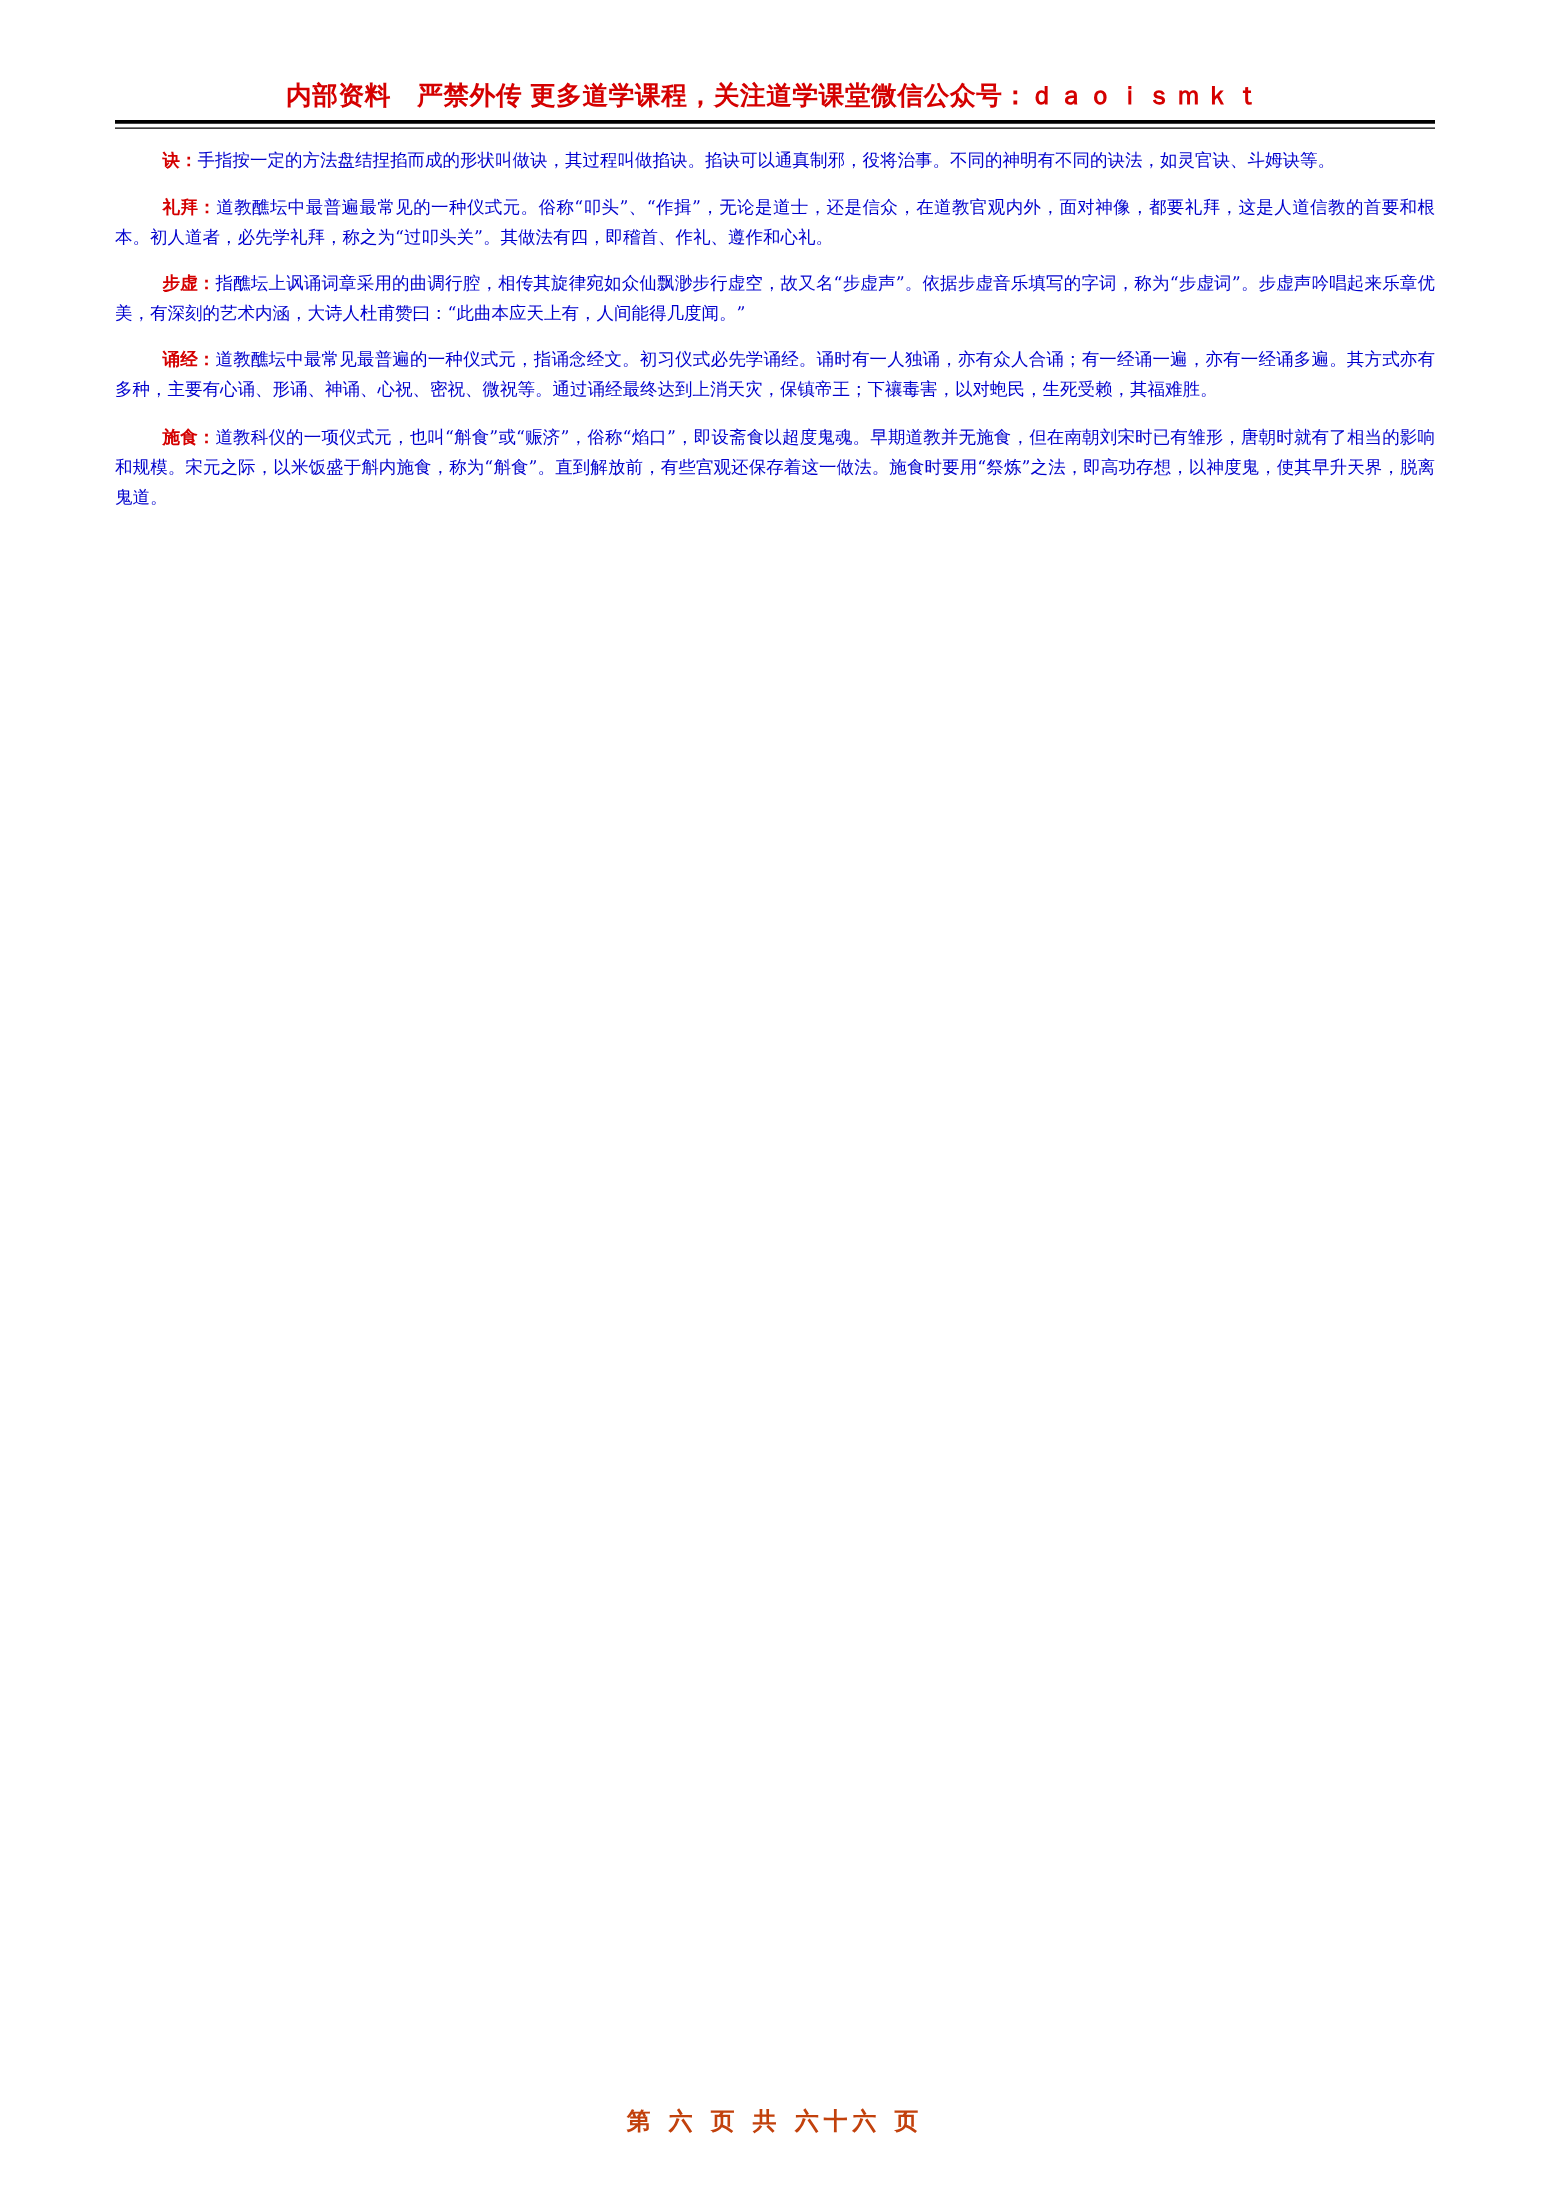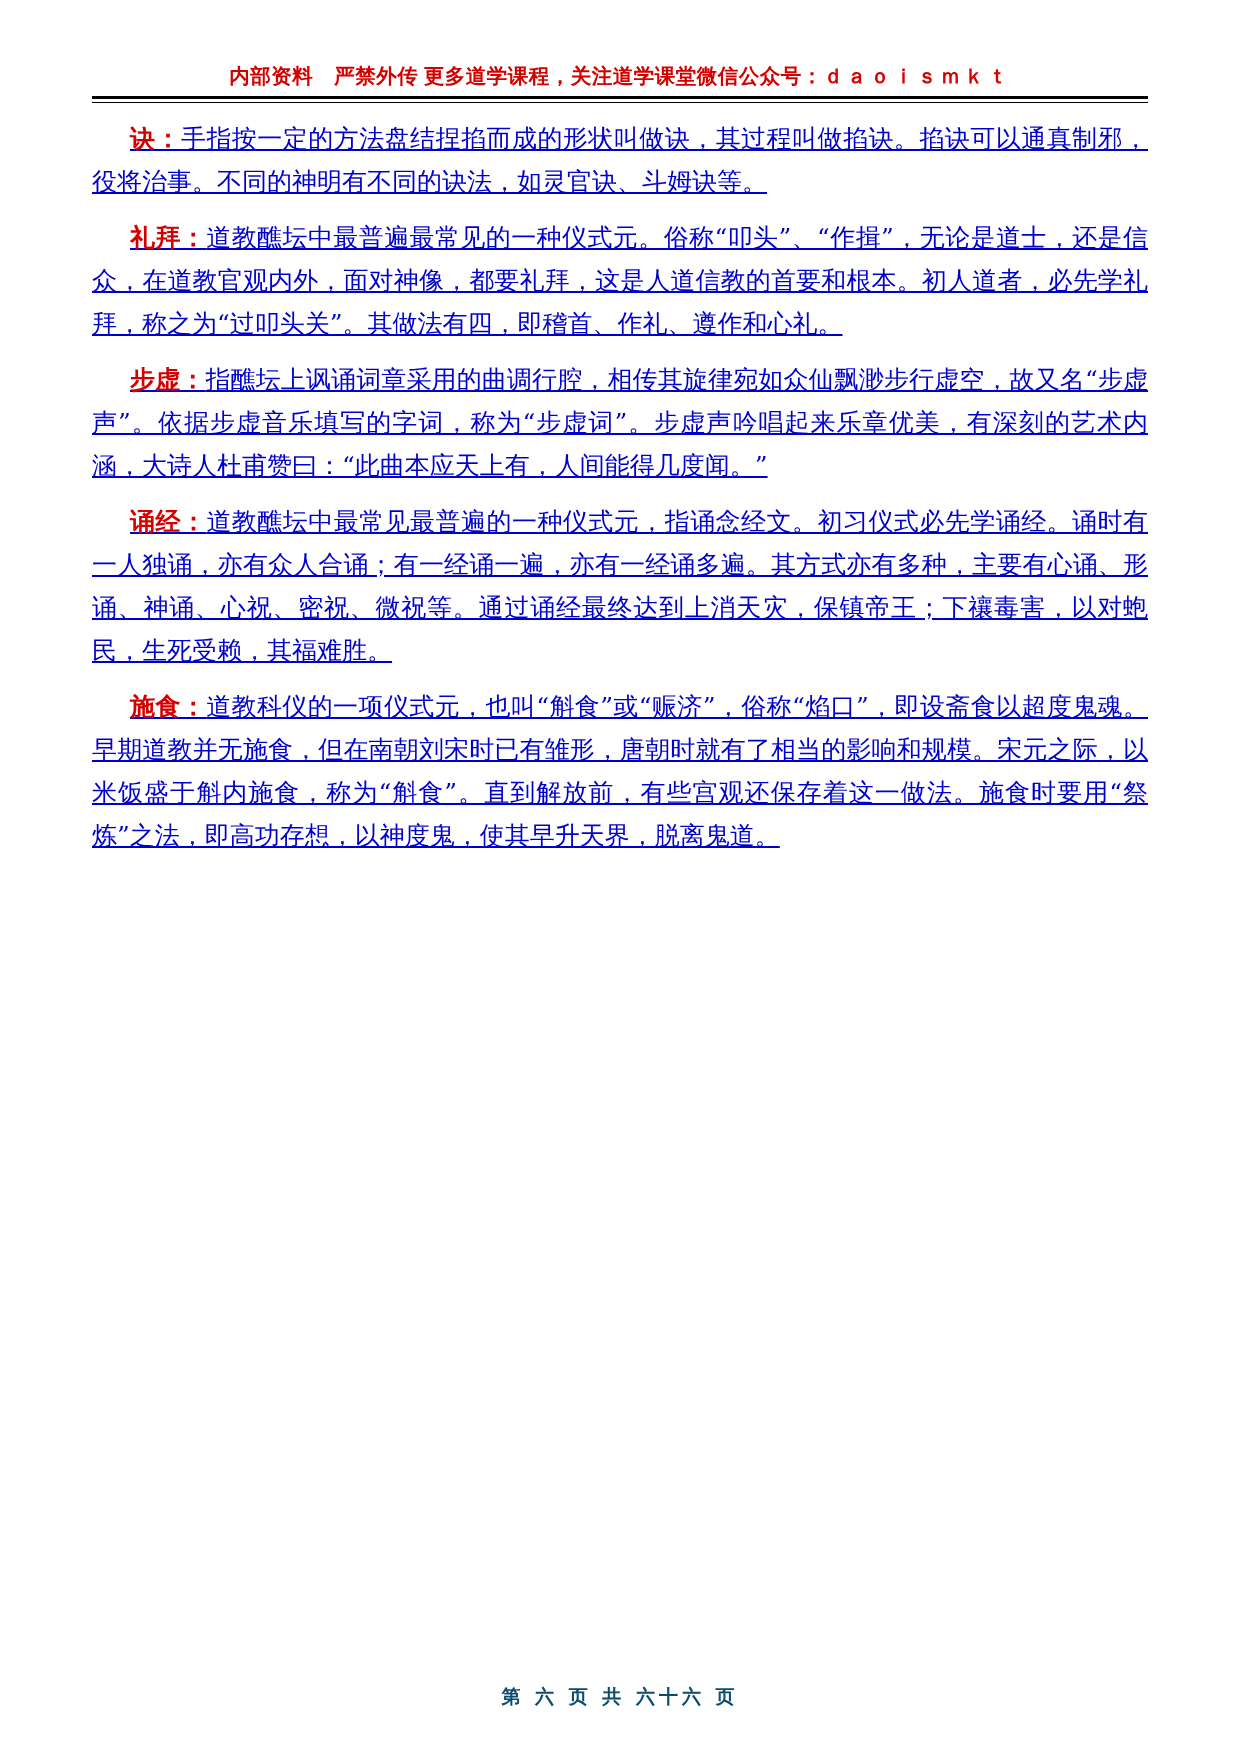--- a/index.html
+++ b/index.html
@@ -16,63 +16,62 @@
   }
   .page {
     width: 1240px;
     height: 1754px;
     box-sizing: border-box;
     padding: 62px 92px 40px 92px;
     position: relative;
   }
   .header-banner {
     text-align: center;
-    font-family: Liberation Serif, serif;
+    font-family: Liberation Sans, sans-serif;
     font-weight: bold;
     font-size: 20.5px;
     color: #d40000;
     letter-spacing: 0.5px;
     padding-bottom: 6px;
     white-space: nowrap;
   }
   .header-banner .wechat-id {
     letter-spacing: 3px;
   }
   .header-rule {
     border-top: 3px solid #000000;
     border-bottom: 1px solid #000000;
     height: 3px;
     margin: 0 0 14px 0;
   }
   .body-content {
-    font-size: 25px;
+    font-size: 14px;
     line-height: 1.72;
     text-align: justify;
     text-justify: inter-ideograph;
-    text-decoration: underline;
   }
   p.para {
     margin: 0 0 13px 0;
     text-indent: 0;
   }
   p.para .term {
     color: #d40000;
     font-weight: bold;
     margin-left: 38px;
   }
   .footer {
     position: absolute;
     left: 0;
     right: 0;
     bottom: 44px;
     text-align: center;
     font-family: "DejaVu Sans", "Liberation Sans", sans-serif;
     font-weight: bold;
     font-size: 19px;
-    color: #0c4a6e;
+    color: #c2410c;
     letter-spacing: 4px;
   }
 </style>
 </head>
 <body>
 
 <div class="page">
 
   <div class="header-banner">
     <span>内部资料　严禁外传 更多道学课程，关注道学课堂微信公众号：</span><span class="wechat-id">ｄａｏｉｓｍｋｔ</span>

